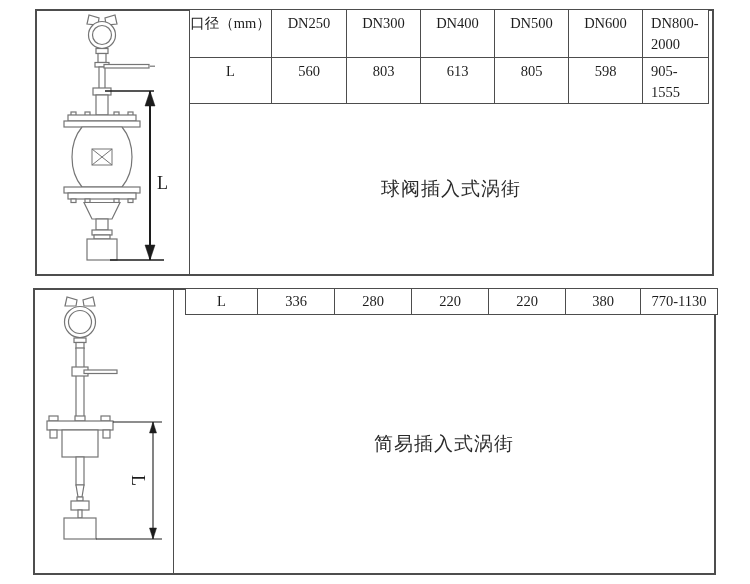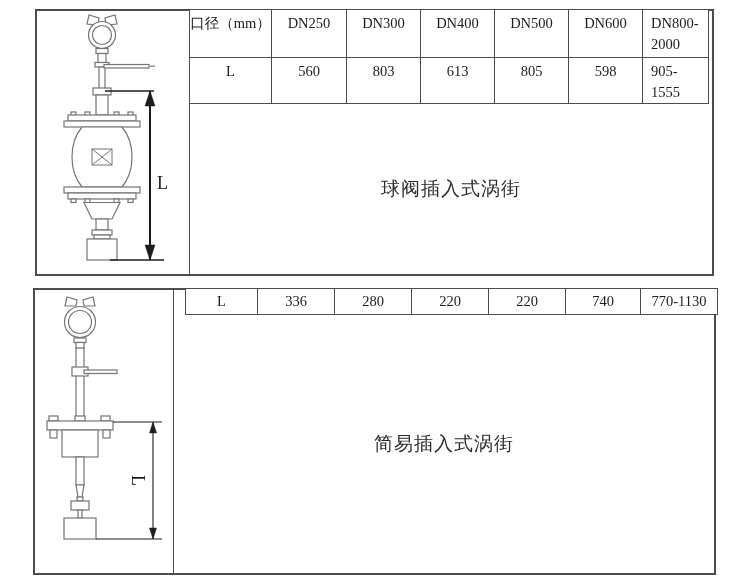--- a/index.html
+++ b/index.html
@@ -193,21 +193,21 @@
           <col style="width:75px">
           <col style="width:77px">
       </colgroup>
       <tbody>
       <tr>
         <td>L</td>
         <td>336</td>
         <td>280</td>
         <td>220</td>
         <td>220</td>
-        <td>740</td>
+        <td>380</td>
         <td>770-1130</td>
       </tr>
     </tbody>
       </table>
     <div class="caption-area">
       <span class="caption">简易插入式涡街</span>
     </div>
   </div>
 </section>
 

